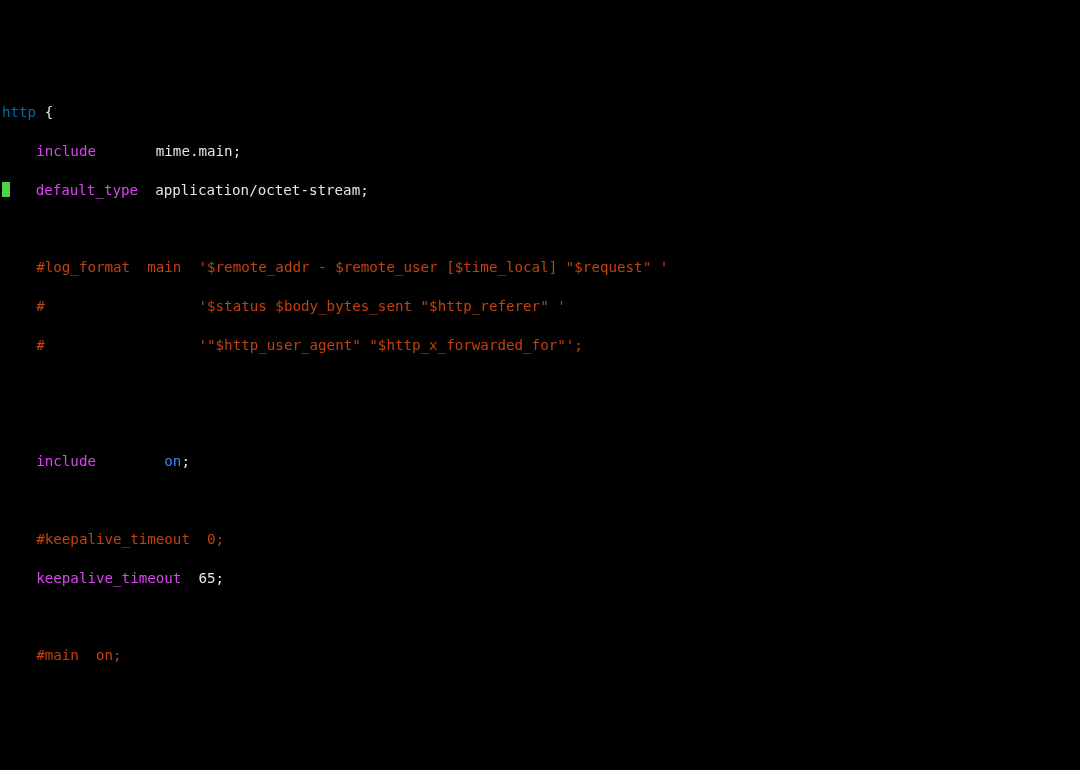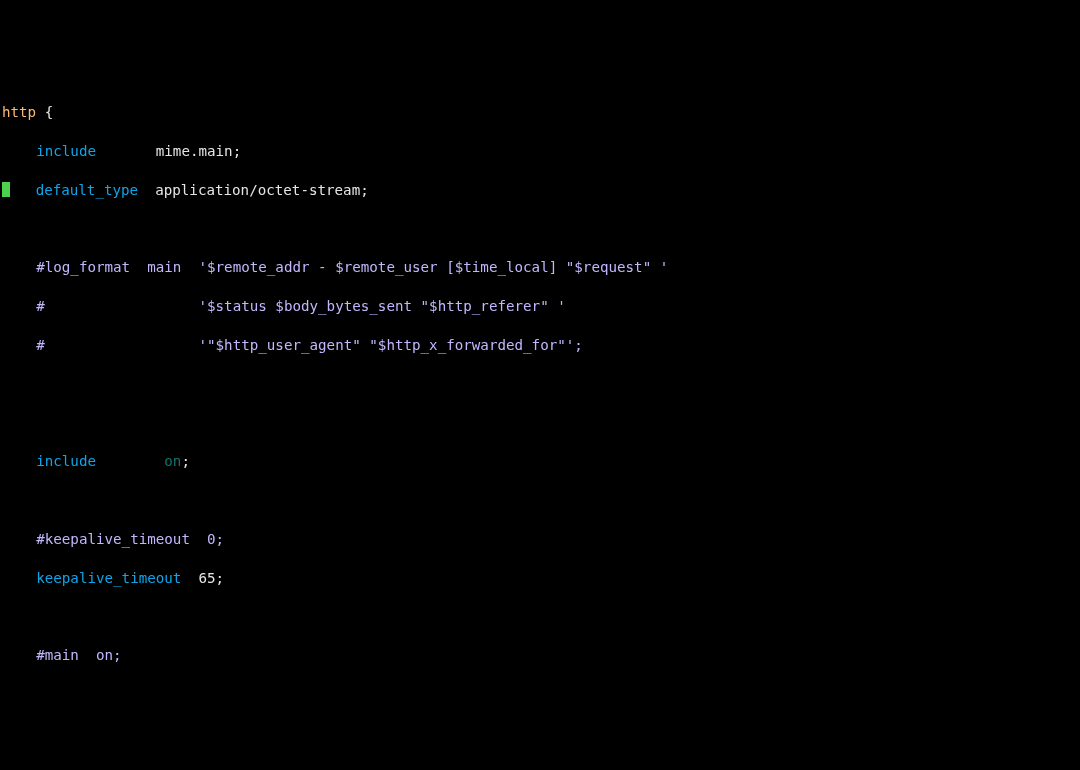--- a/index.html
+++ b/index.html
@@ -10,25 +10,25 @@
     font-size: 14.2px;
     line-height: 19.4px;
     color: #e5e5e5;
     width: 1080px;
     height: 770px;
     box-sizing: border-box;
     overflow: hidden;
     white-space: pre;
   }
   .ln { display:block; }
-  .kw     { color:#fdba74; }  
-  .dir    { color:#0ea5e9; }  
-  .comment{ color:#c4b5fd; }
+  .kw     { color:#0369a1; }  
+  .dir    { color:#d946ef; }  
+  .comment{ color:#c2410c; }
   .plain  { color:#e5e5e5; }  
-  .bool   { color:#0f766e; }
+  .bool   { color:#3b82f6; }
   .cursor {
     display:inline-block;
     width: 8px; height: 15px;
     background: #4cd24c;
     vertical-align: -2px;
   }
 </style>
 </head>
 <body>
 

